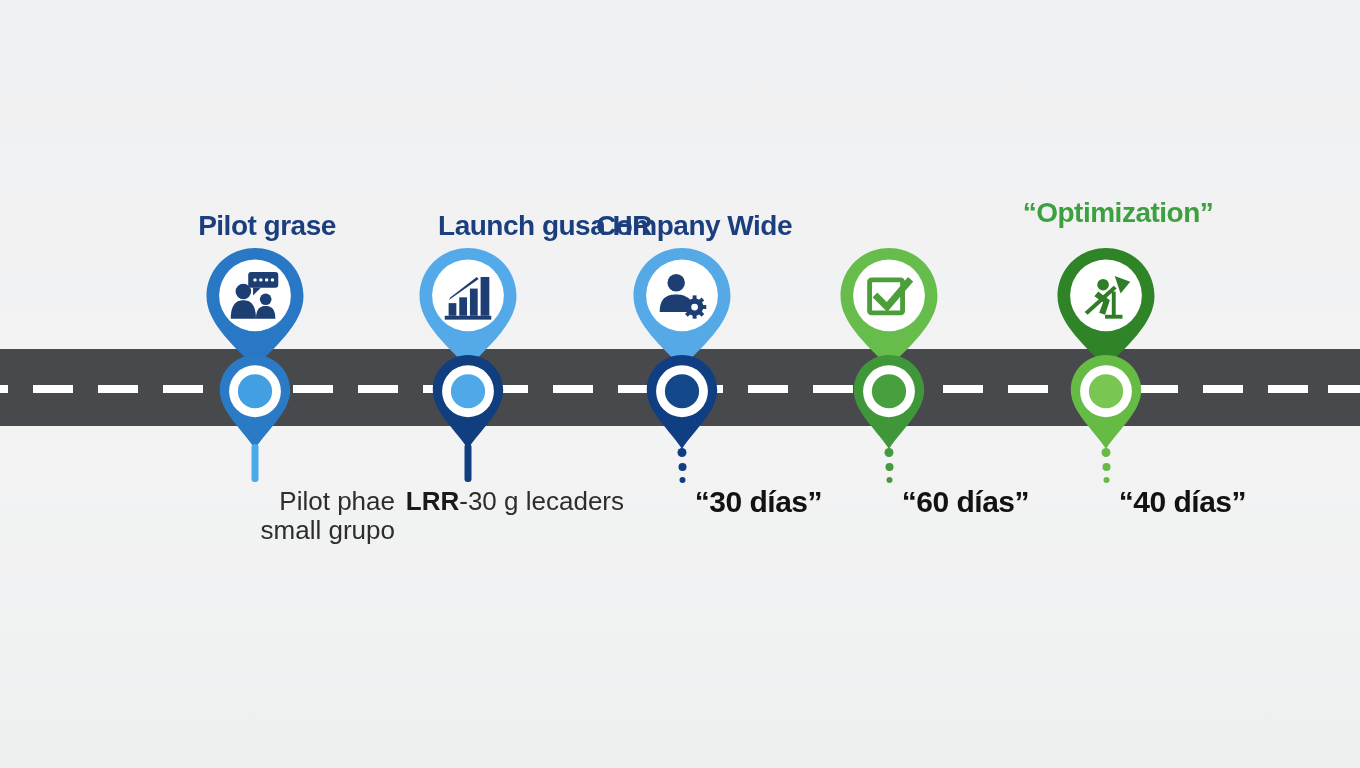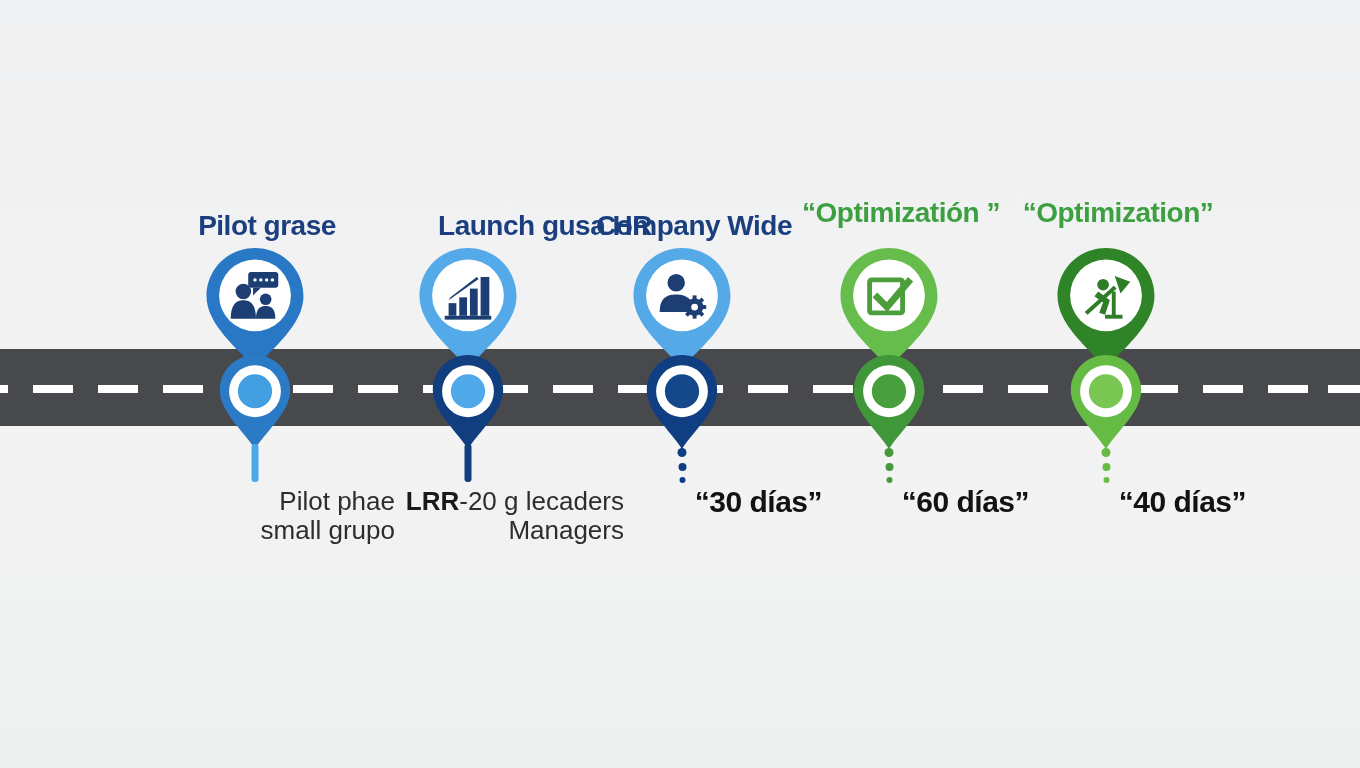--- a/index.html
+++ b/index.html
@@ -114,22 +114,21 @@
     </svg>
 
     <svg class="road-pin" viewBox="0 0 90 102">
       <path d="M45 3 C65 3 81 19 81 39 C81 61 57 80 45 99 C33 80 9 61 9 39 C9 19 25 3 45 3 Z" style="fill: rgb(17, 62, 126);"></path>
       <circle cx="45" cy="40" r="22" stroke="#ffffff" stroke-width="9" style="fill: rgb(79, 169, 233);"></circle>
     </svg>
 
     <div class="tail-line" style="color: rgb(17, 62, 126);"></div>
 
     <div class="label">
-      <div class="line1"><span class="prefix">LRR</span><span>-20 g lecaders</span></div>
-      <div class="line2">Managers</div>
+      <div class="line1"><span class="prefix">LRR</span><span>-30 g lecaders</span></div>
     </div>
   </div>
 
   <div class="milestone m3">
     <div class="title" style="color: rgb(27, 63, 126);">Company Wide</div>
 
     <svg class="upper-pin" viewBox="0 0 120 132">
       <path d="M60 4 C88 4 110 26 110 54 C110 83 78 108 60 128 C42 108 10 83 10 54 C10 26 32 4 60 4 Z" style="fill: rgb(84, 169, 230);"></path>
       <circle cx="60" cy="53" r="37" fill="#ffffff"></circle>
       <g transform="translate(33,27)" style="fill: rgb(28, 62, 114);">
@@ -154,21 +153,20 @@
     <div class="tail-dots" style="color: rgb(15, 63, 130);">
       <span class="d1"></span>
         <span class="d2"></span>
         <span class="d3"></span>
     </div>
 
     <div class="label quote">“30 días”</div>
   </div>
 
   <div class="milestone m4">
-    <div class="title" style="color: rgb(61, 160, 64);">“Optimizatión ”</div>
 
     <svg class="upper-pin" viewBox="0 0 120 132">
       <path d="M60 4 C88 4 110 26 110 54 C110 83 78 108 60 128 C42 108 10 83 10 54 C10 26 32 4 60 4 Z" style="fill: rgb(103, 189, 75);"></path>
       <circle cx="60" cy="53" r="37" fill="#ffffff"></circle>
       <g transform="translate(33,27)">
         <rect x="7" y="10" width="34" height="34" rx="2" fill="none" stroke-width="5" style="stroke: rgb(76, 158, 59);"></rect>
         <path d="M15 28 L25 38 L47 12" fill="none" stroke-width="7" stroke-linecap="square" style="stroke: rgb(76, 158, 59);"></path>
       </g>
     </svg>
 

